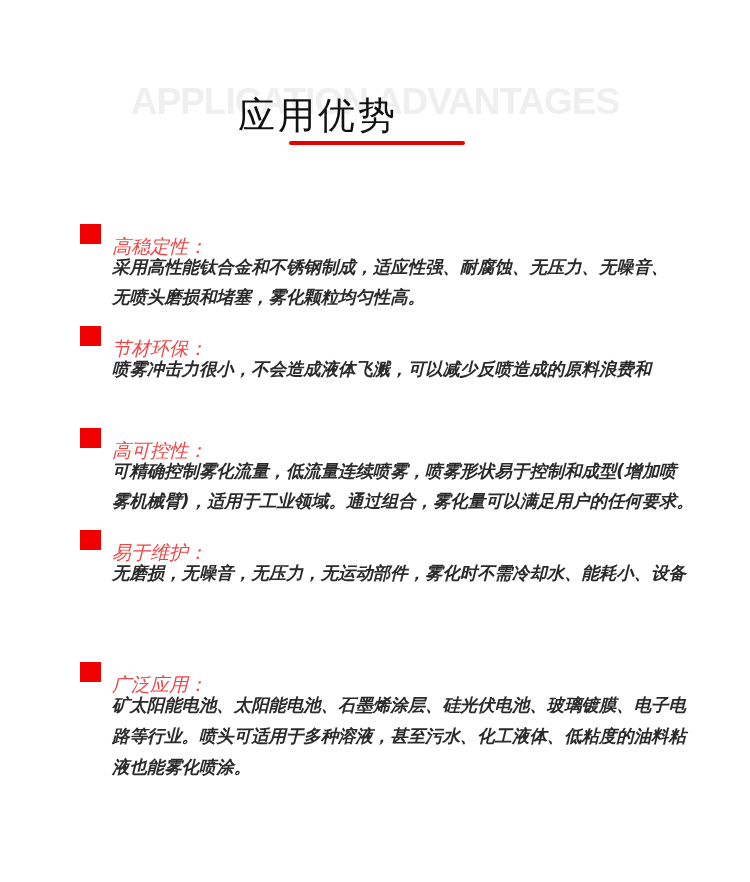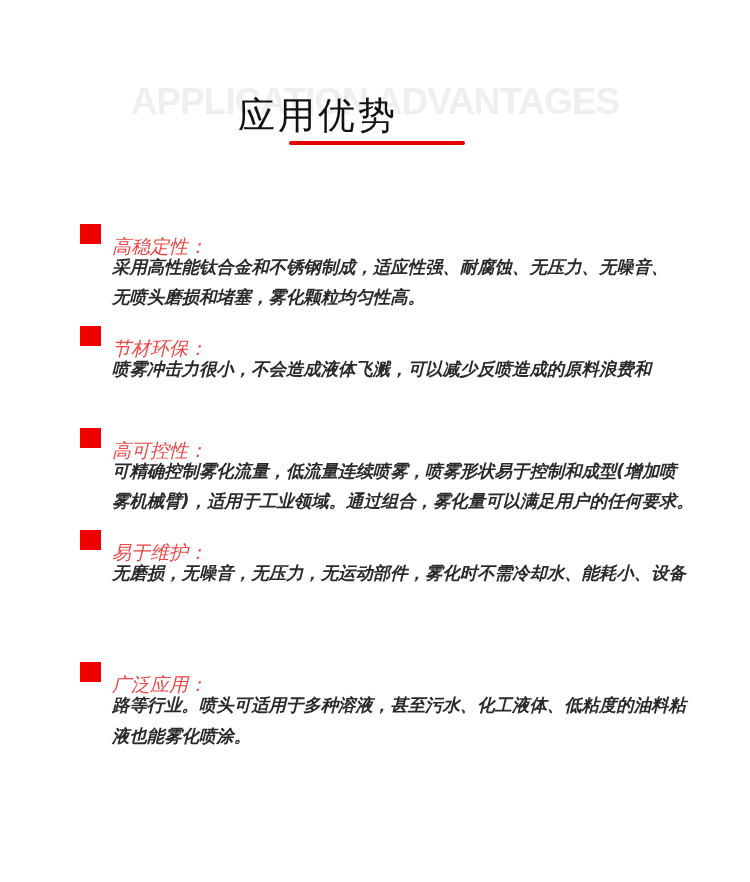--- a/index.html
+++ b/index.html
@@ -80,16 +80,17 @@
   <div class="heading">易于维护：</div>
   <div class="body-text">
     <span class="line">无磨损，无噪音，无压力，无运动部件，雾化时不需冷却水、能耗小、设备</span>
   </div>
 </div>
 
 <div class="section" style="top:662px;">
   <div class="bullet"></div>
   <div class="heading">广泛应用：</div>
   <div class="body-text" style="line-height:31px;">
+    <span class="line">矿太阳能电池、太阳能电池、石墨烯涂层、硅光伏电池、玻璃镀膜、电子电</span>
     <span class="line">路等行业。喷头可适用于多种溶液，甚至污水、化工液体、低粘度的油料粘</span>
     <span class="line">液也能雾化喷涂。</span>
   </div>
 </div>
 
 </body></html>

